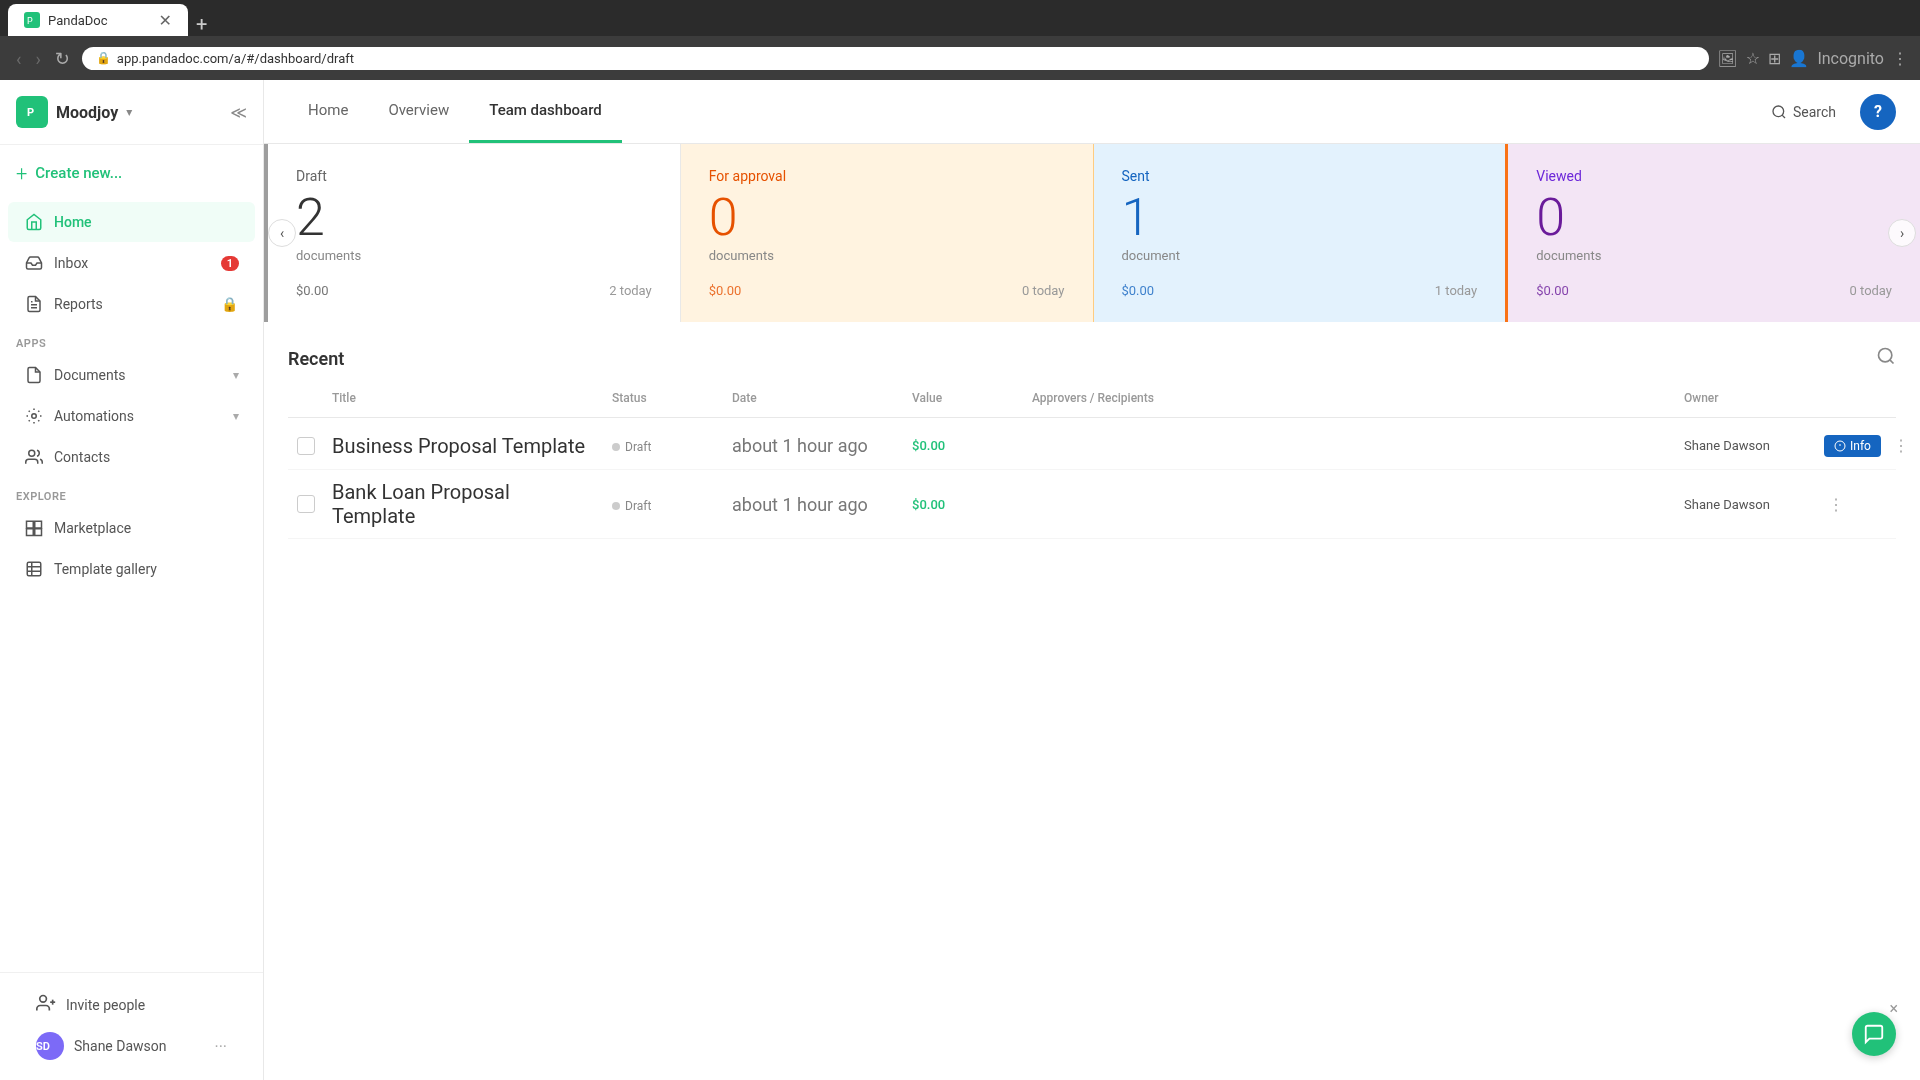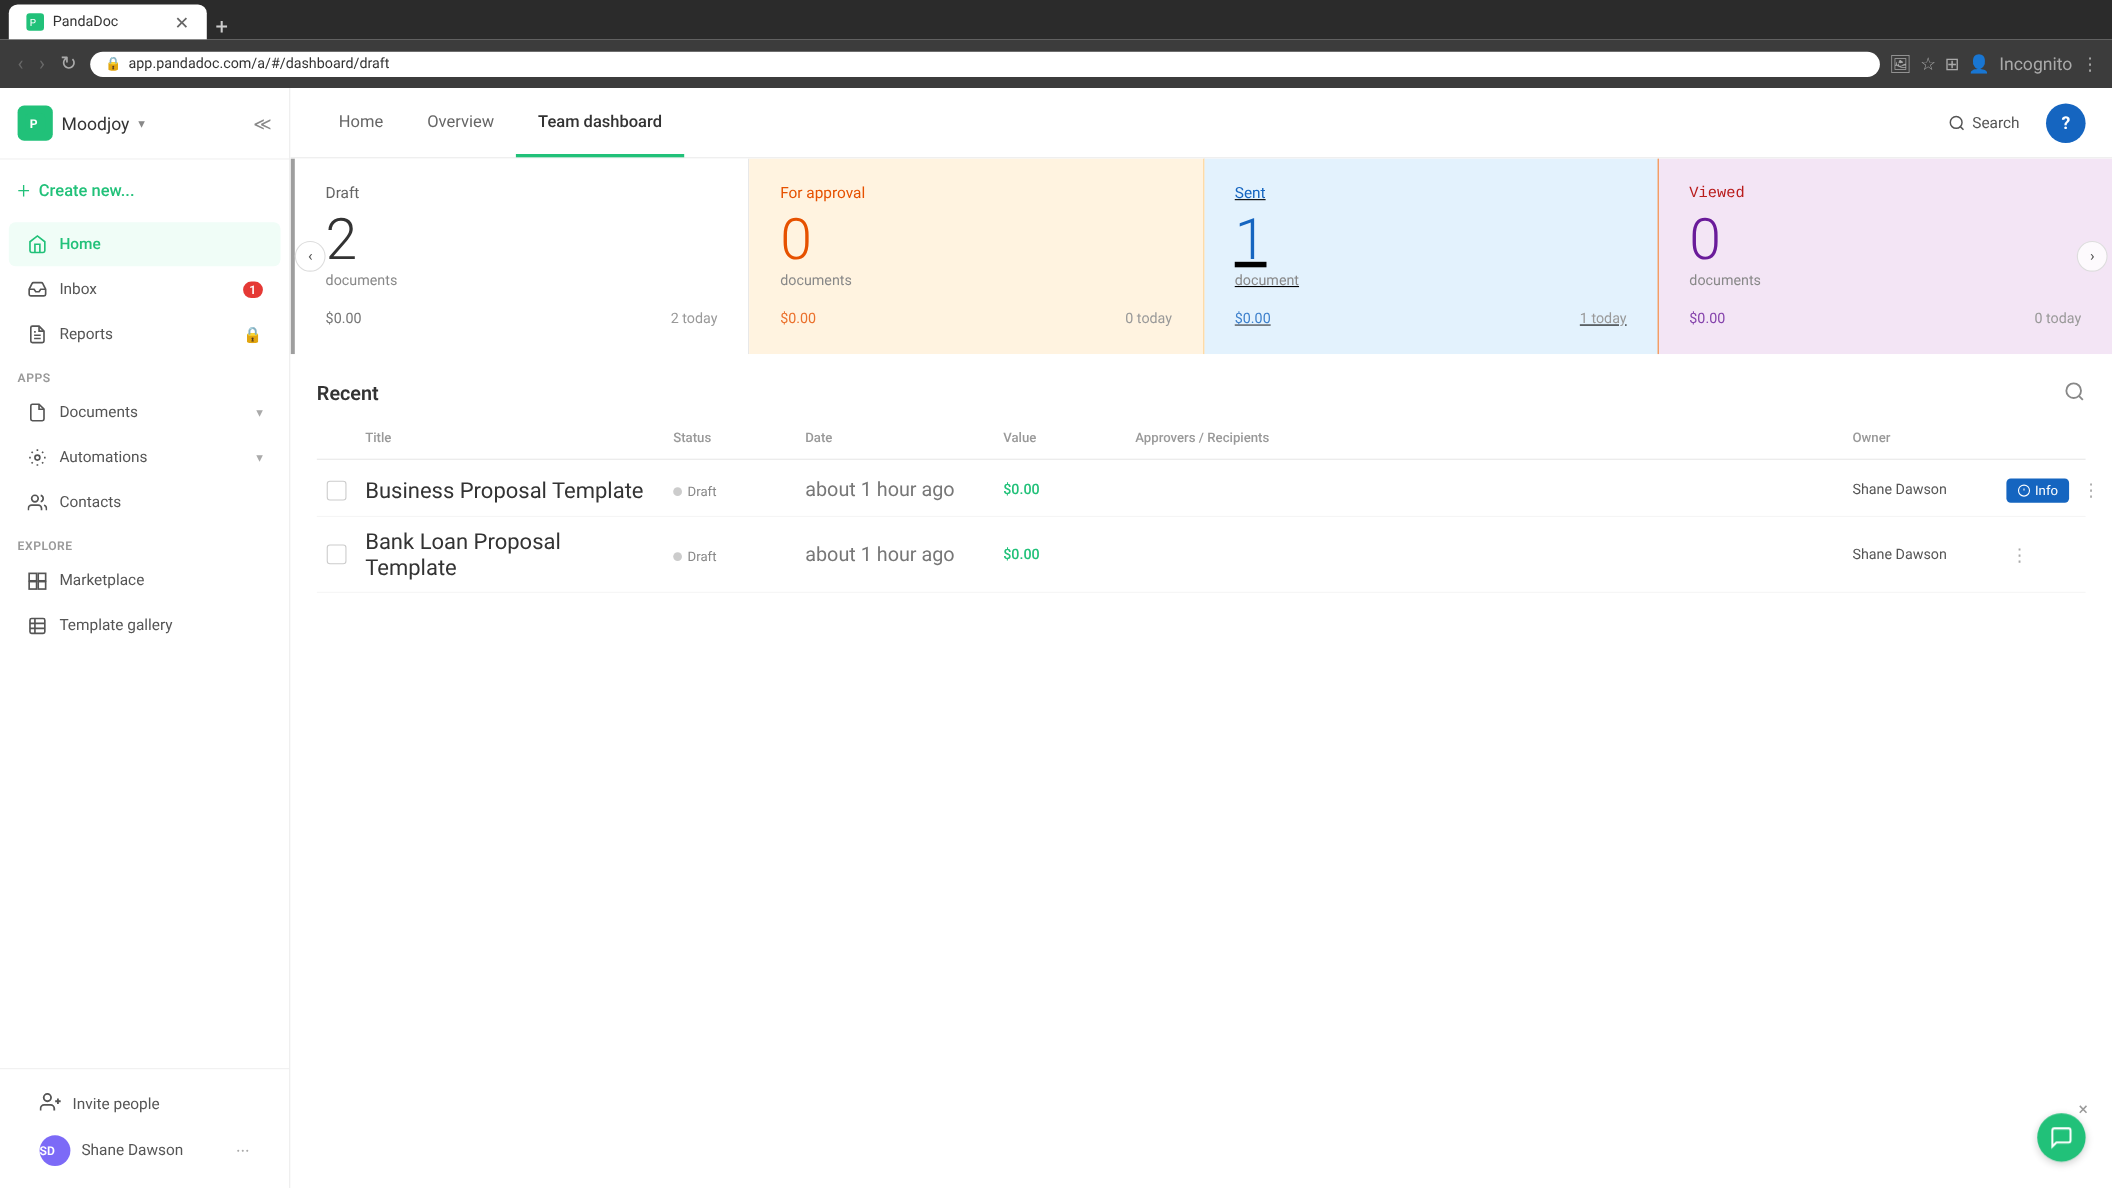--- a/index.html
+++ b/index.html
@@ -21,21 +21,21 @@
     .browser-action-btn { color: #aaa; font-size: 16px; cursor: pointer; }
 
     
     .app { display: flex; flex: 1; overflow: hidden; }
 
     
     .sidebar { width: 264px; background: #fff; border-right: 1px solid #e8e8e8; display: flex; flex-direction: column; overflow-y: auto; flex-shrink: 0; }
     .sidebar-header { display: flex; align-items: center; justify-content: space-between; padding: 16px 16px; border-bottom: 1px solid #f0f0f0; }
     .brand { display: flex; align-items: center; gap: 8px; }
     .brand-logo { width: 32px; height: 32px; background: #21c179; border-radius: 6px; display: flex; align-items: center; justify-content: center; color: white; font-weight: bold; font-size: 14px; }
-    .brand-name { font-size: 16px; font-weight: 400; color: #333; }
+    .brand-name { font-size: 16px; font-weight: 700; color: #333; }
     .brand-chevron { color: #888; font-size: 12px; }
     .sidebar-collapse { color: #888; cursor: pointer; font-size: 16px; }
     .create-new { display: flex; align-items: center; gap: 8px; padding: 16px 16px; color: #21c179; font-size: 15px; font-weight: 500; cursor: pointer; }
     .create-new .plus-icon { font-size: 20px; font-weight: 300; }
     .sidebar-nav { flex: 1; }
     .sidebar-section-label { font-size: 11px; color: #999; font-weight: 600; letter-spacing: 0.5px; padding: 12px 16px 4px; text-transform: uppercase; }
     .sidebar-item { display: flex; align-items: center; gap: 10px; padding: 10px 16px; cursor: pointer; color: #555; font-size: 14px; border-radius: 6px; margin: 1px 8px; position: relative; }
     .sidebar-item.active { background: #f0fdf7; color: #21c179; font-weight: 500; }
     .sidebar-item .item-icon { width: 20px; height: 20px; display: flex; align-items: center; justify-content: center; flex-shrink: 0; }
     .sidebar-item .badge { margin-left: auto; background: #e53935; color: white; border-radius: 10px; font-size: 11px; padding: 1px 6px; font-weight: 600; }
@@ -55,26 +55,26 @@
     .topbar-actions { margin-left: auto; display: flex; align-items: center; gap: 12px; }
     .search-btn { display: flex; align-items: center; gap: 6px; color: #555; font-size: 14px; cursor: pointer; padding: 6px 12px; border-radius: 6px; }
     .help-btn { width: 36px; height: 36px; background: #1565c0; border-radius: 50%; display: flex; align-items: center; justify-content: center; color: white; font-size: 16px; font-weight: bold; cursor: pointer; }
 
     
     .dashboard { flex: 1; overflow-y: auto; padding: 0; }
     .stats-row { display: flex; overflow: hidden; }
     .stat-card { flex: 1; padding: 24px 28px; position: relative; }
     .stat-card.draft { background: #fff; border-right: 1px solid #e8e8e8; border-left: 4px solid #9e9e9e; }
     .stat-card.approval { background: #fff3e0; border-right: 1px solid #ffcc80; }
-    .stat-card.sent { background: #e3f2fd; border-right: 1px solid #f97316; text-decoration: underline; }
+    .stat-card.sent { background: #e3f2fd; border-right: 3px solid #f97316; }
     .stat-card.viewed { background: #f3e5f5; }
     .stat-card-title { font-size: 14px; color: #666; margin-bottom: 8px; }
     .stat-card.approval .stat-card-title { color: #e65100; }
     .stat-card.sent .stat-card-title { color: #1565c0; }
-    .stat-card.viewed .stat-card-title { color: #b91c1c; font-family: Liberation Mono, monospace; }
+    .stat-card.viewed .stat-card-title { color: #6d28d9; }
     .stat-number { font-size: 52px; font-weight: 300; color: #333; line-height: 1; margin-bottom: 4px; }
     .stat-card.approval .stat-number { color: #e65100; }
     .stat-card.sent .stat-number { color: #1565c0; }
     .stat-card.viewed .stat-number { color: #6a1b9a; }
     .stat-label { font-size: 13px; color: #888; margin-bottom: 20px; }
     .stat-footer { display: flex; justify-content: space-between; align-items: center; font-size: 13px; }
     .stat-amount { color: #777; }
     .stat-card.approval .stat-amount { color: #e65100; opacity: 0.8; }
     .stat-card.sent .stat-amount { color: #1565c0; opacity: 0.8; }
     .stat-card.viewed .stat-amount { color: #6a1b9a; opacity: 0.8; }

